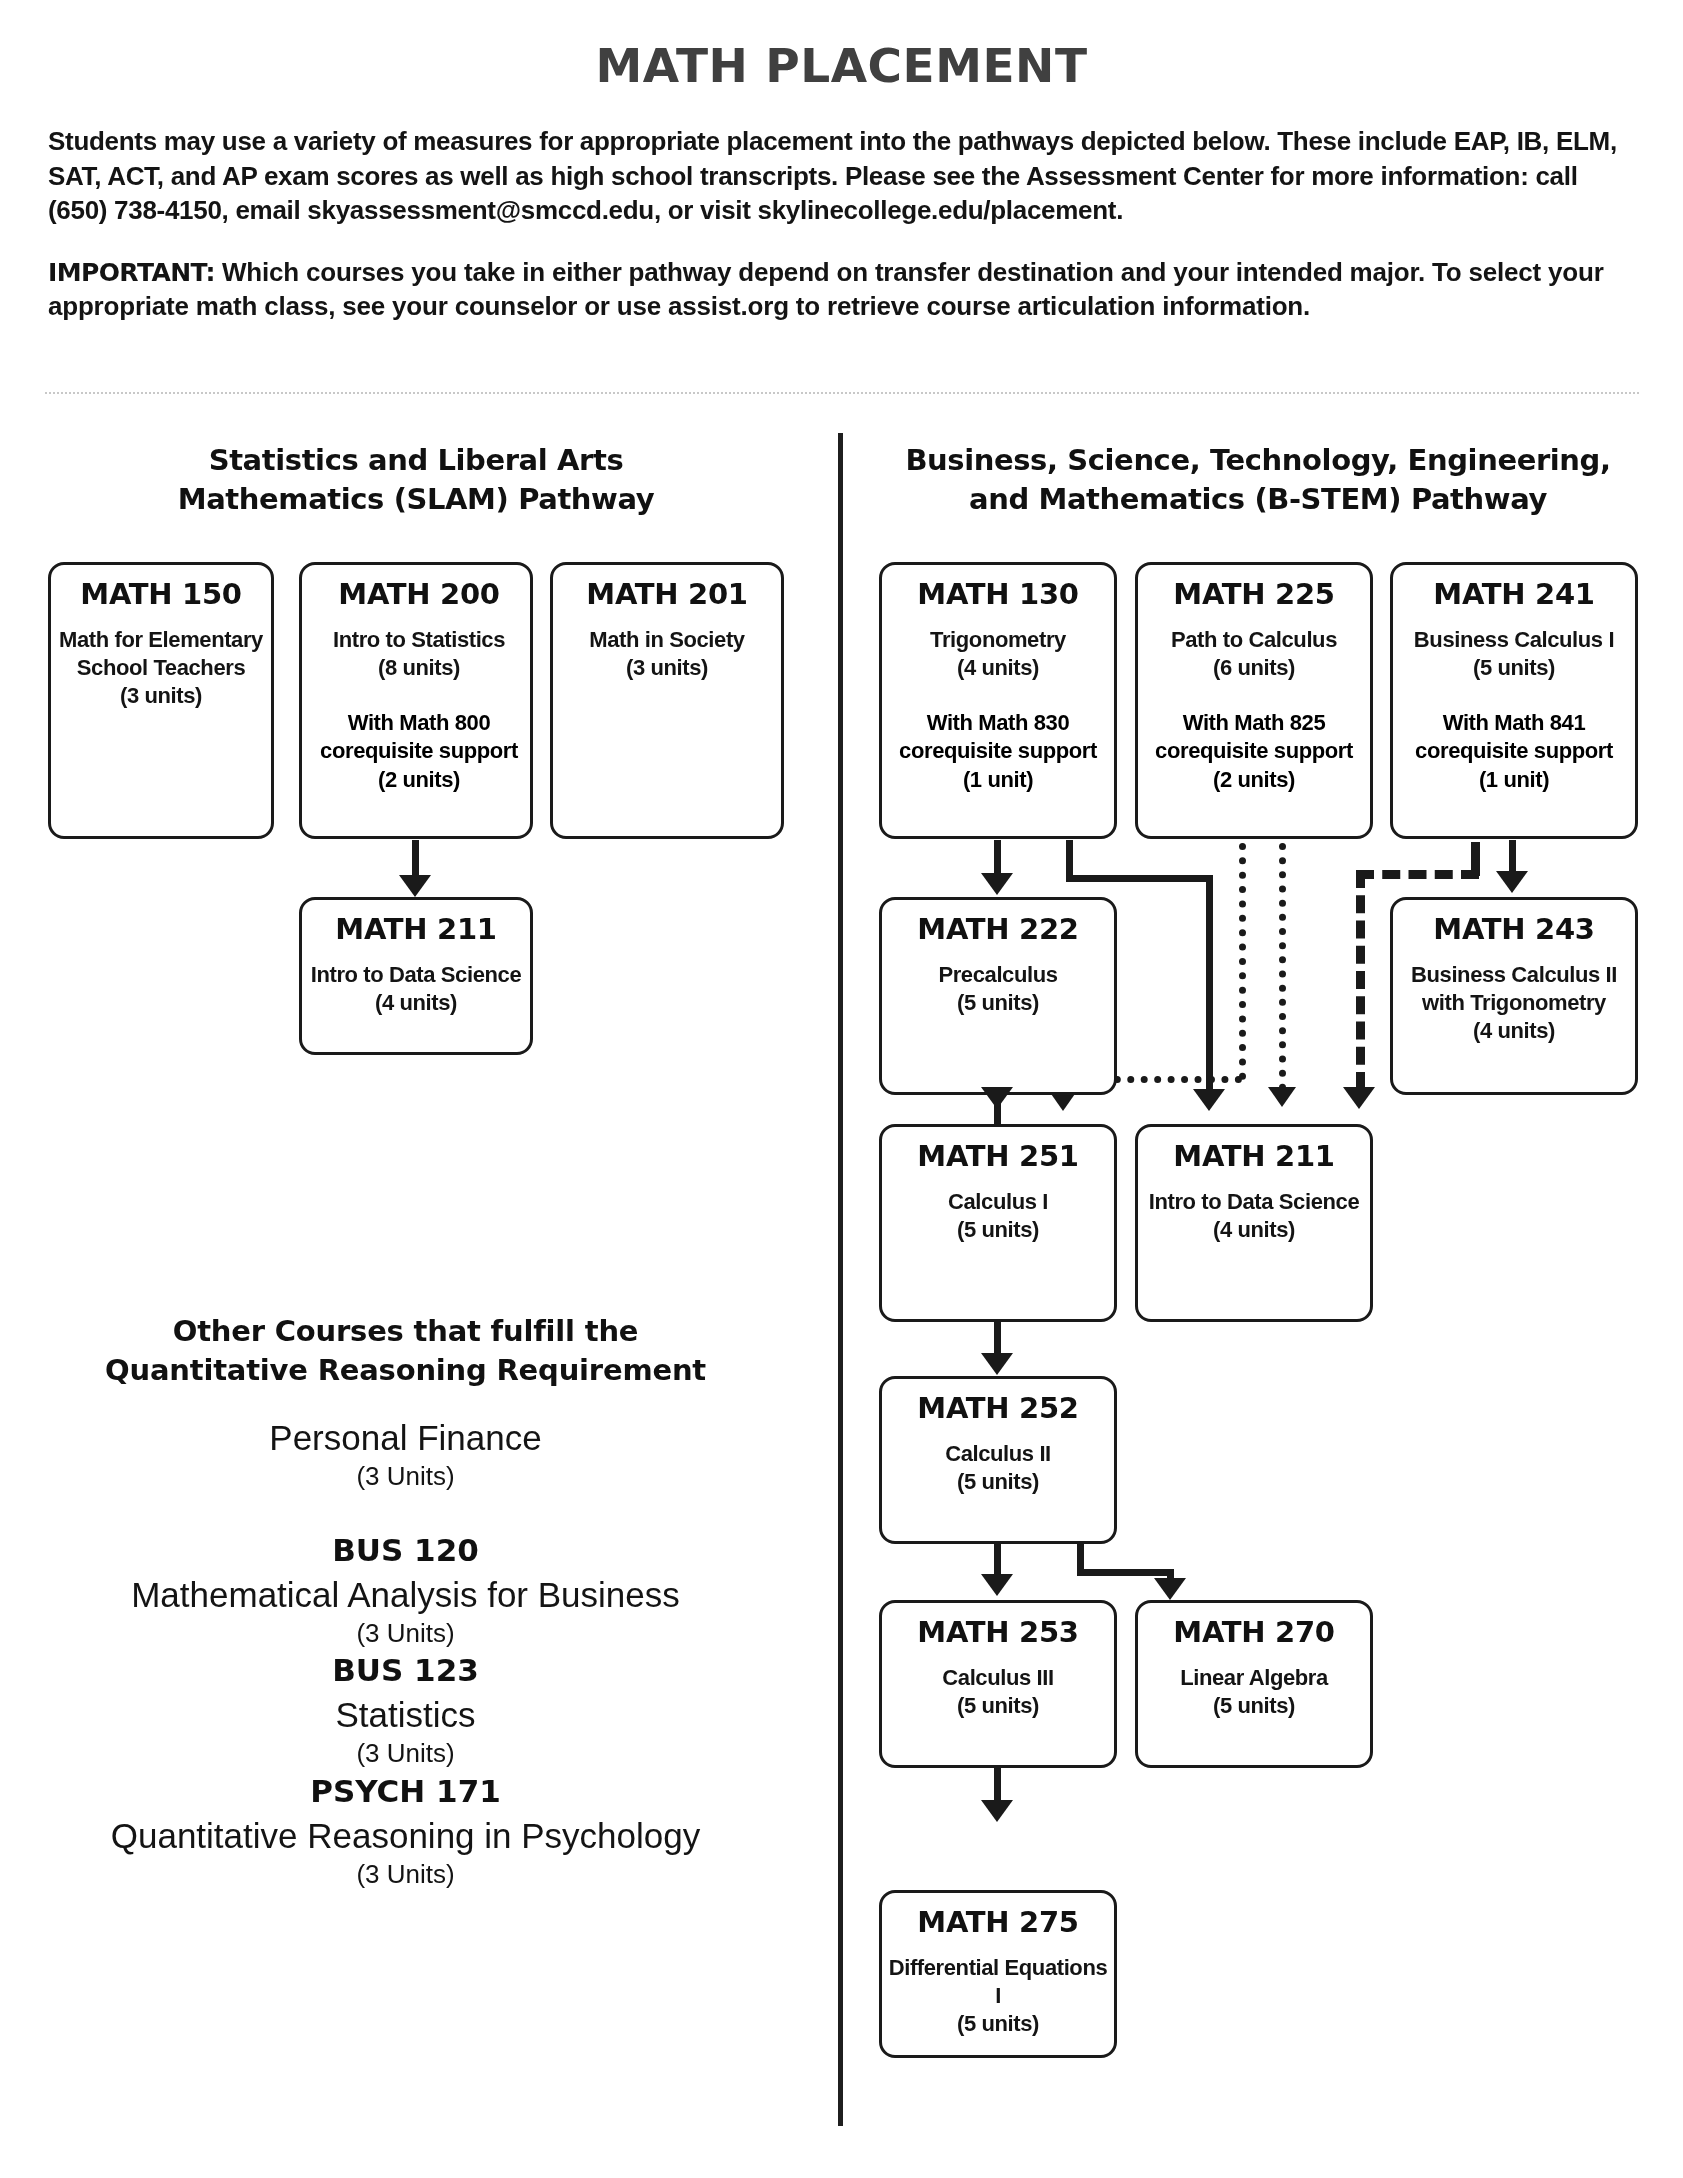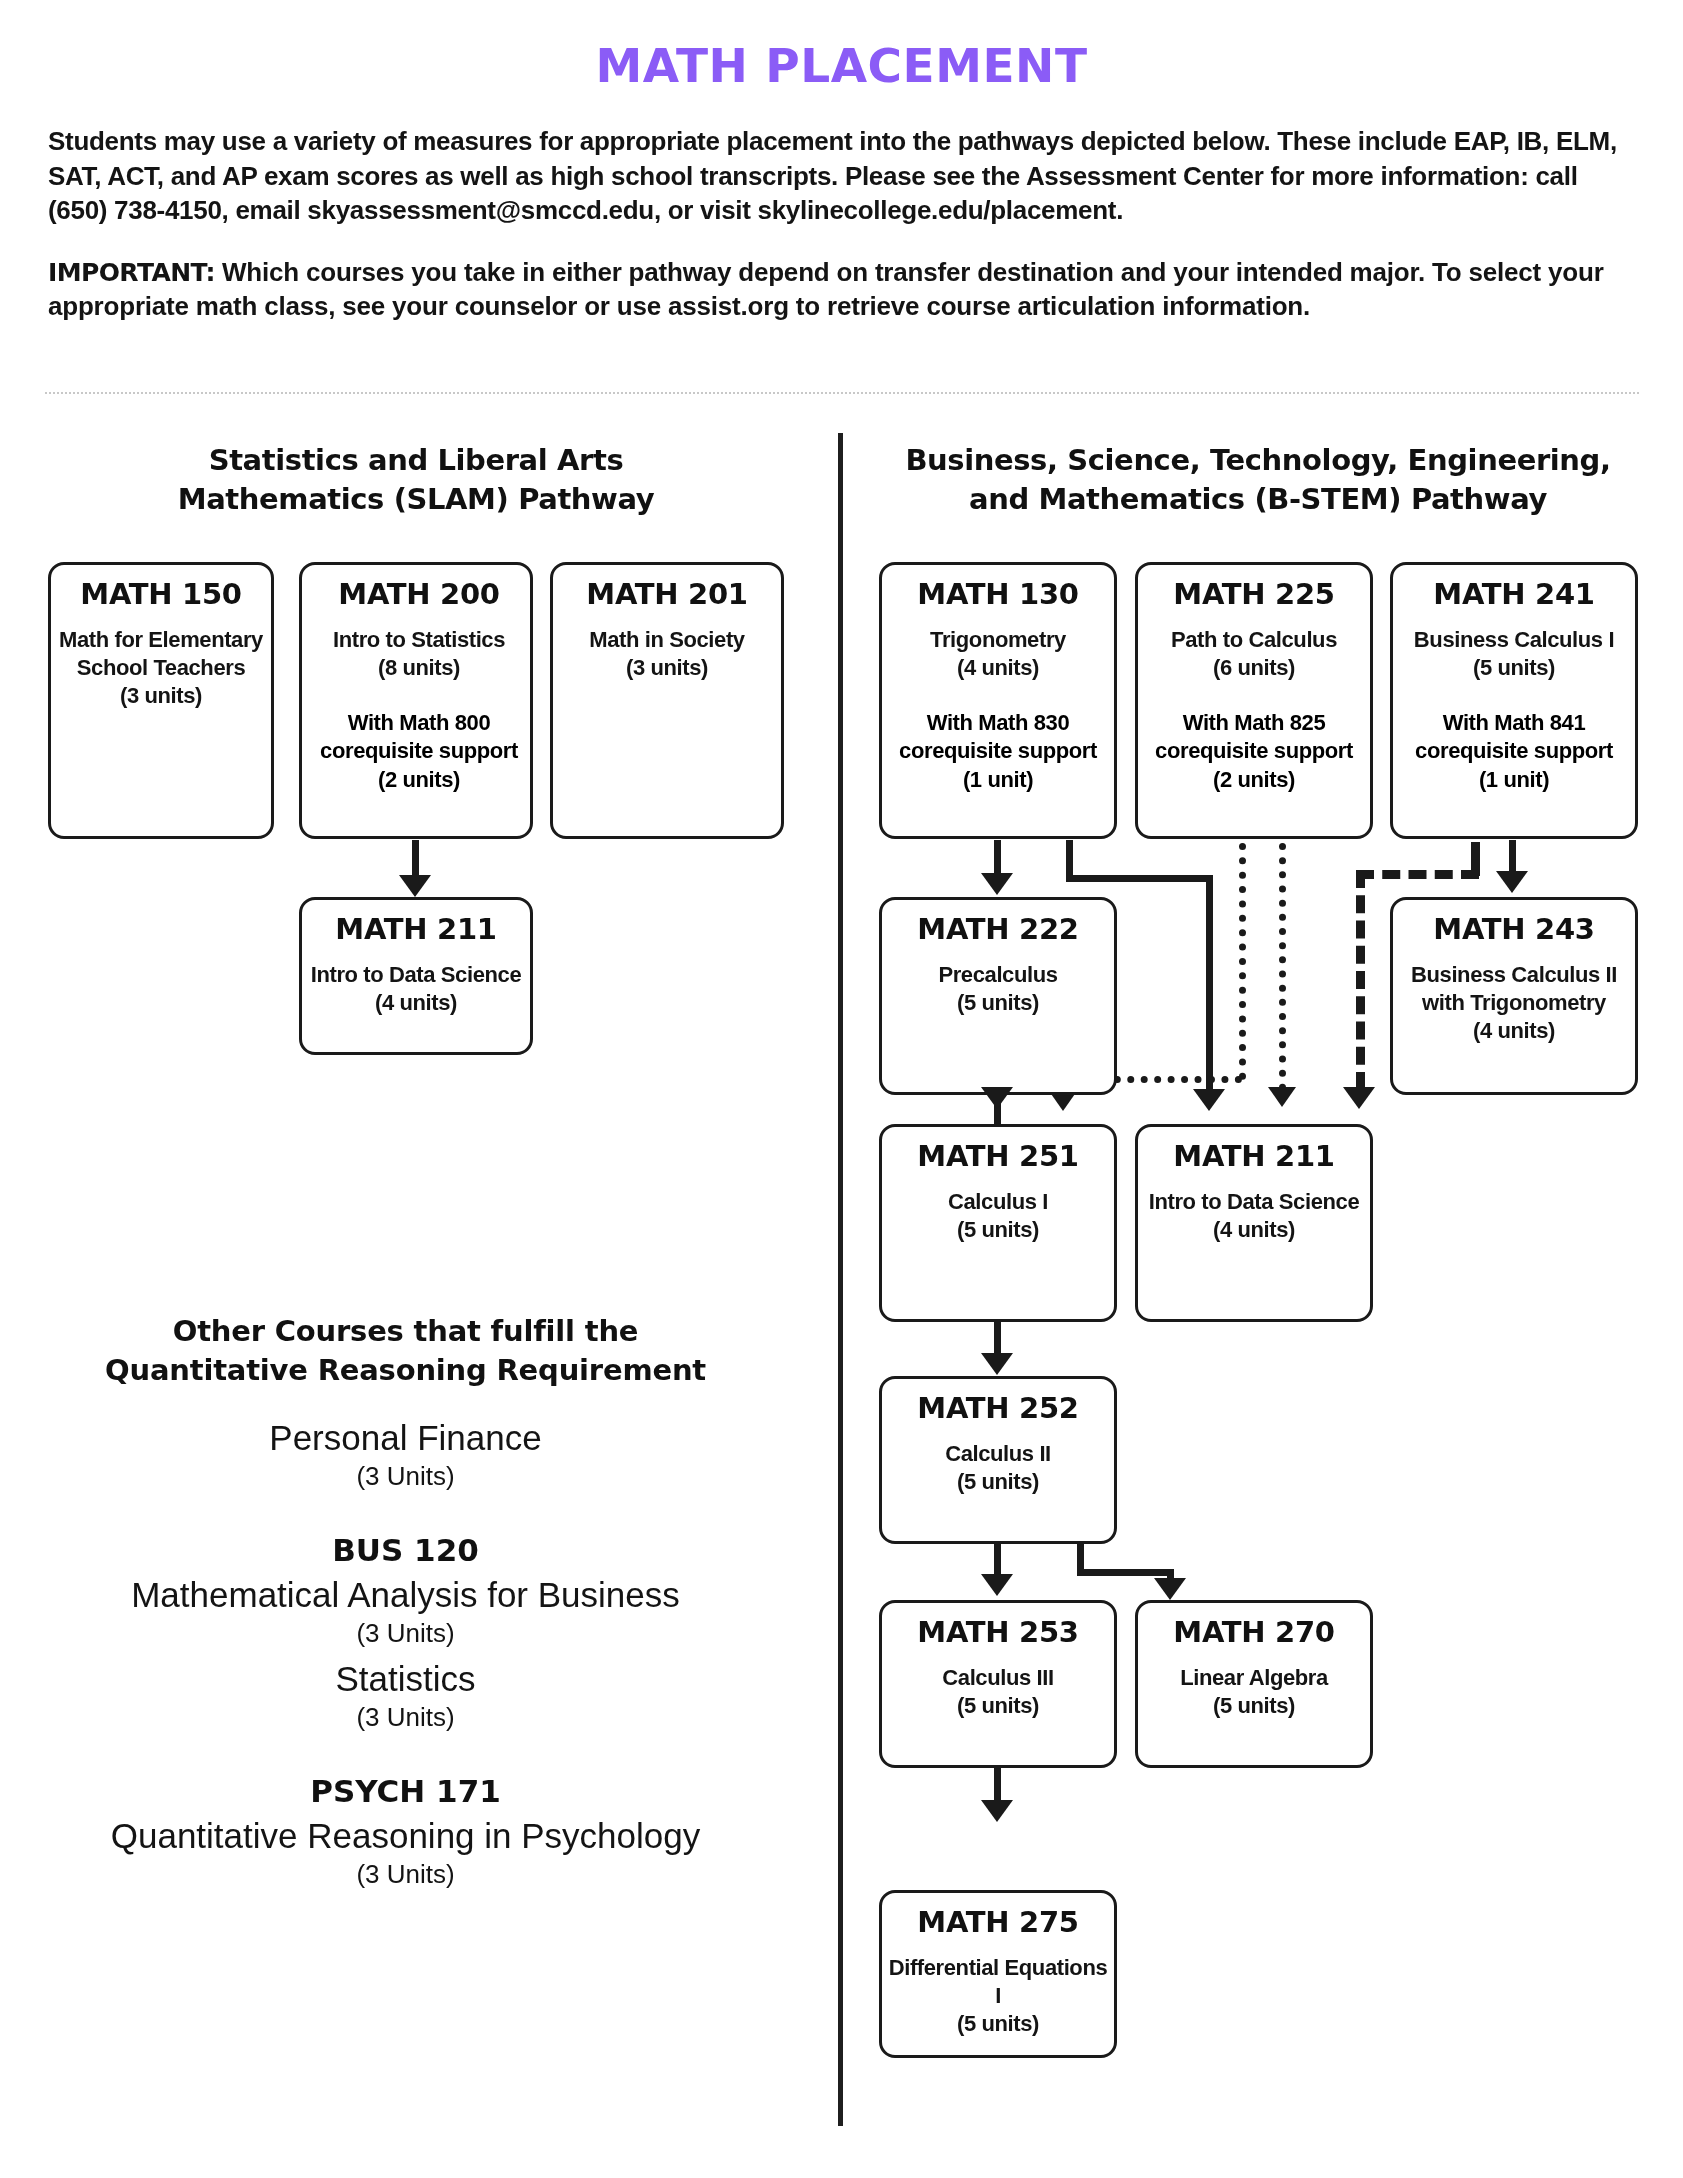--- a/index.html
+++ b/index.html
@@ -20,21 +20,21 @@
   #page-title {
     position: absolute;
     top: 38px;
     left: 0;
     width: 1683px;
     text-align: center;
     font-size: 47px;
     font-weight: bold;
     letter-spacing: 0.5px;
     font-family: "DejaVu Sans", sans-serif;
-    color: #8b5cf6;
+    color: #404040;
   }
   #intro-block {
     position: absolute;
     top: 124px;
     left: 48px;
     width: 1594px;
   }
   #intro-paragraph {
     font-size: 26px;
     line-height: 1.33;
@@ -271,20 +271,21 @@
   <div class="other-units">(3 Units)</div>
 </div>
 
 <div class="other-course" style="top:1532px;">
   <div class="other-code">BUS 120</div>
   <div class="other-name">Mathematical Analysis for Business</div>
   <div class="other-units">(3 Units)</div>
 </div>
 
 <div class="other-course" style="top:1652px;">
+  <div class="other-code">BUS 123</div>
   <div class="other-name">Statistics</div>
   <div class="other-units">(3 Units)</div>
 </div>
 
 <div class="other-course" style="top:1773px;">
   <div class="other-code">PSYCH 171</div>
   <div class="other-name">Quantitative Reasoning in Psychology</div>
   <div class="other-units">(3 Units)</div>
 </div>
 

